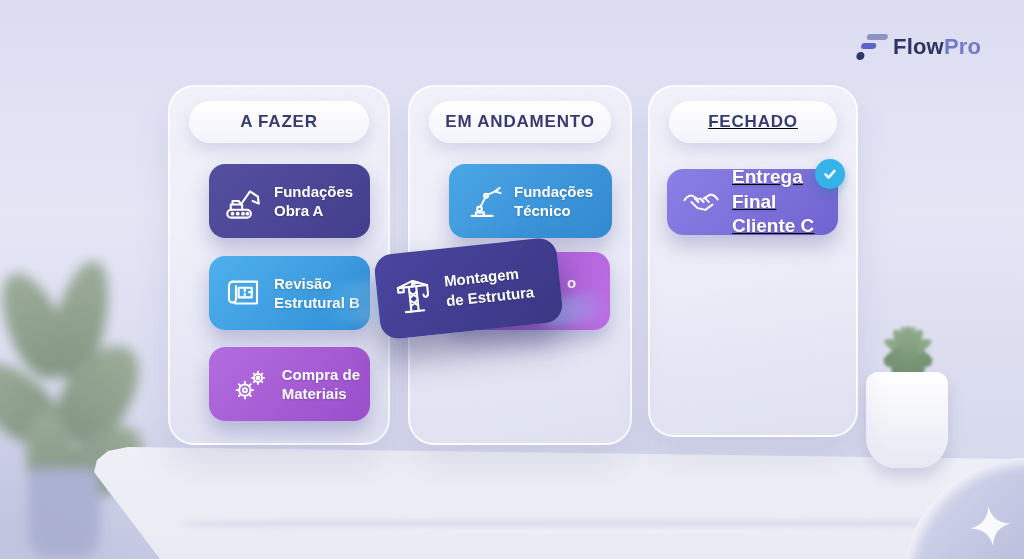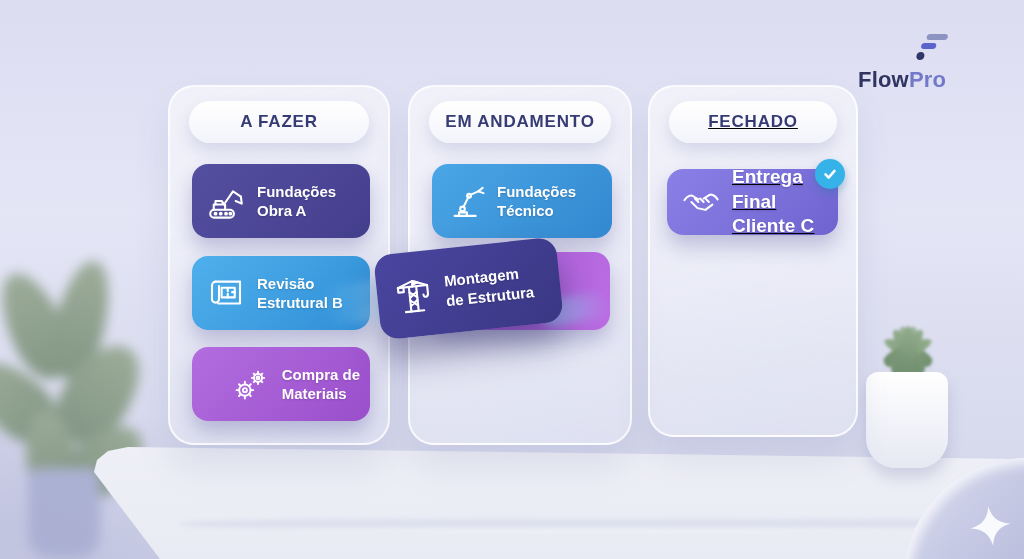--- a/index.html
+++ b/index.html
@@ -48,21 +48,21 @@
     background:linear-gradient(180deg,#ffffff 0%,#f2f3f9 55%,#e6e8f2 100%);
     border-radius:12px 12px 30px 30px;box-shadow:0 10px 14px rgba(120,125,170,.25);}
   
   .chair{position:absolute;left:896px;top:462px;width:190px;height:150px;z-index:3;
     transform:rotate(-7deg);
     background:linear-gradient(140deg,#dadcef 0%,#c4c8e3 45%,#aeb3d6 100%);
     border-radius:120px 40px 0 0/130px 50px 0 0;
     box-shadow:inset 5px 7px 12px rgba(255,255,255,.75);}
   .chair .sparkle{position:absolute;left:72px;top:40px;width:48px;height:48px;}
   
-  .logo{position:absolute;left:858px;top:34px;z-index:4;display:flex;align-items:flex-end;gap:7px;flex-direction:column;}
+  .logo{position:absolute;left:858px;top:34px;z-index:4;display:flex;align-items:flex-end;gap:7px;}
   .logo-icon{display:flex;flex-direction:column;gap:3px;transform:skewX(-10deg);}
   .logo-bar1{width:21px;height:6px;border-radius:3px;background:#8d94c2;margin-left:7px;}
   .logo-bar2{width:15px;height:6px;border-radius:3px;background:#5d63cc;margin-left:3px;}
   .logo-dot{width:8px;height:8px;border-radius:4px;background:#303768;margin-left:0;}
   .logo-text{font-size:22px;font-weight:700;letter-spacing:.2px;}
   .logo-text .flow{color:#2f3460;}
   .logo-text .pro{color:#7279c9;}
   
   .column{position:absolute;top:85px;height:360px;z-index:2;border-radius:26px;
     background:linear-gradient(165deg,rgba(255,255,255,.55),rgba(238,240,250,.32));
@@ -70,21 +70,21 @@
     box-shadow:0 22px 34px rgba(92,97,152,.13);}
   .col1{left:168px;width:222px;}
   .col2{left:408px;width:224px;}
   .col3{left:648px;width:210px;height:352px;text-decoration:underline;}
   .column-header{margin:14px auto 0;width:calc(100% - 38px);height:42px;border-radius:21px;
     background:linear-gradient(180deg,#ffffff,#f3f4fb);
     box-shadow:0 8px 16px rgba(104,110,168,.20);
     display:flex;align-items:center;justify-content:center;
     font-size:17px;font-weight:700;letter-spacing:.8px;color:#363b74;}
   
-  .card{position:relative;margin:0 18px 0 22px;border-radius:16px;height:74px;
+  .card{position:relative;margin:0 18px 0 39px;border-radius:16px;height:74px;
     display:flex;align-items:center;gap:10px;padding:0 10px 0 13px;
     color:#fff;box-shadow:0 11px 20px rgba(70,65,140,.28);}
   .card svg{flex-shrink:0;}
   .card-label{font-size:15px;font-weight:700;line-height:1.3;text-shadow:0 1px 2px rgba(0,0,0,.18);}
   .card-label span{display:block;}
   .c-indigo{background:linear-gradient(135deg,#554fa0,#433e8c);margin-top:21px;}
   .c-blue{background:linear-gradient(135deg,#4fb0ec,#2f8ed6);margin-top:18px;}
   .c-purple{background:linear-gradient(135deg,#b36ddf,#9a4ecb);margin-top:17px;justify-content:flex-end;}
   .c-relatorio{background:linear-gradient(135deg,#4aa6e6,#3388cf);margin-top:21px;}
   .c-hidden{background:linear-gradient(100deg,#9f58cf,#bb6ce2);margin-top:14px;height:78px;margin-right:20px;}

